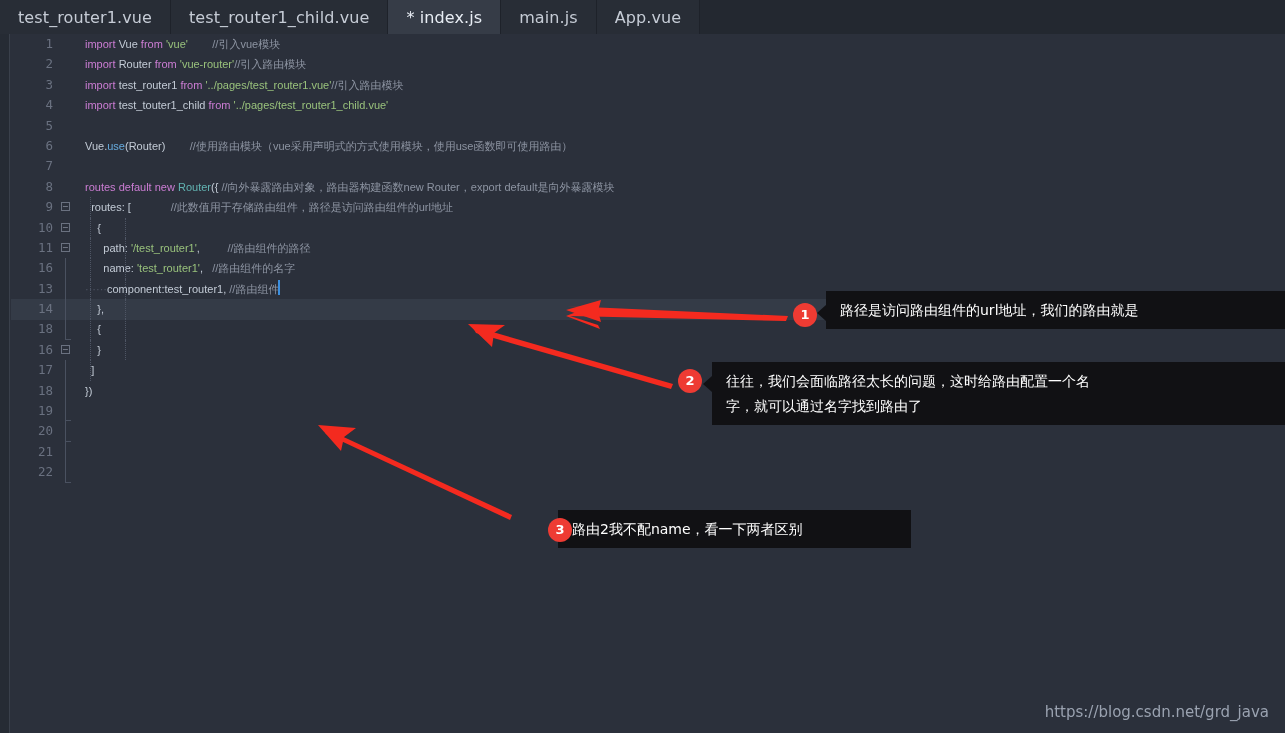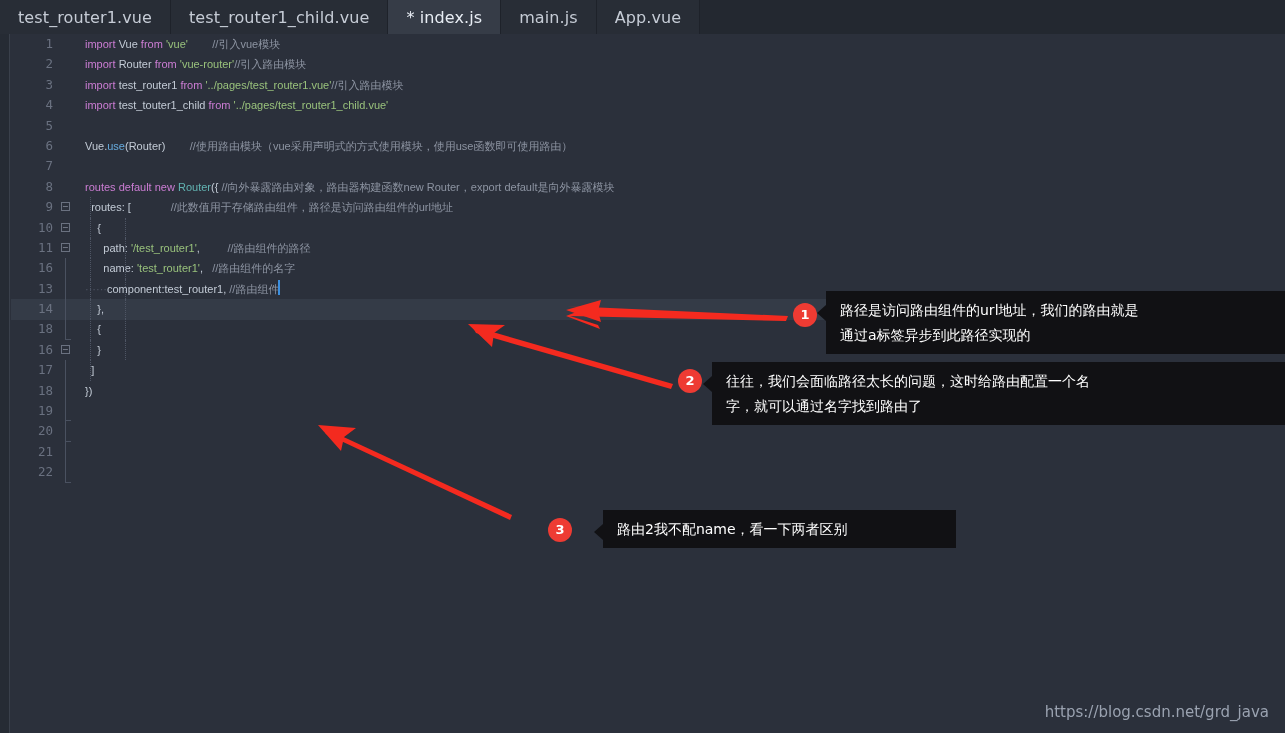--- a/index.html
+++ b/index.html
@@ -348,31 +348,30 @@
     <polygon fill="#f42a1f" points="468,324 505,325 494,333 492,347"></polygon>
 
     <polygon fill="#f42a1f" points="322,427 512,515 510,520 326,434"></polygon>
     <polygon fill="#f42a1f" points="318,425 356,428 344,437 341,451"></polygon>
   </svg>
 
   <div class="badge" style="left:793px; top:303px;">1</div>
   <div class="callout" style="left:826px; top:291px; width:459px;">
     <div class="tail"></div>
     <div>路径是访问路由组件的url地址，我们的路由就是</div>
-    <div>通过a标签异步到此路径实现的</div>
   </div>
 
   <div class="badge" style="left:678px; top:369px;">2</div>
   <div class="callout" style="left:712px; top:362px; width:573px;">
     <div class="tail"></div>
     <div>往往，我们会面临路径太长的问题，这时给路由配置一个名</div>
     <div>字，就可以通过名字找到路由了</div>
   </div>
 
   <div class="badge" style="left:548px; top:518px;">3</div>
-  <div class="callout" style="left:603px; top:510px; width:353px;">
+  <div class="callout" style="left:558px; top:510px; width:353px;">
     <div class="tail"></div>
     <div>路由2我不配name，看一下两者区别</div>
   </div>
 
   <div class="watermark">https://blog.csdn.net/grd_java</div>
 
 </div>
 
 </body></html>

